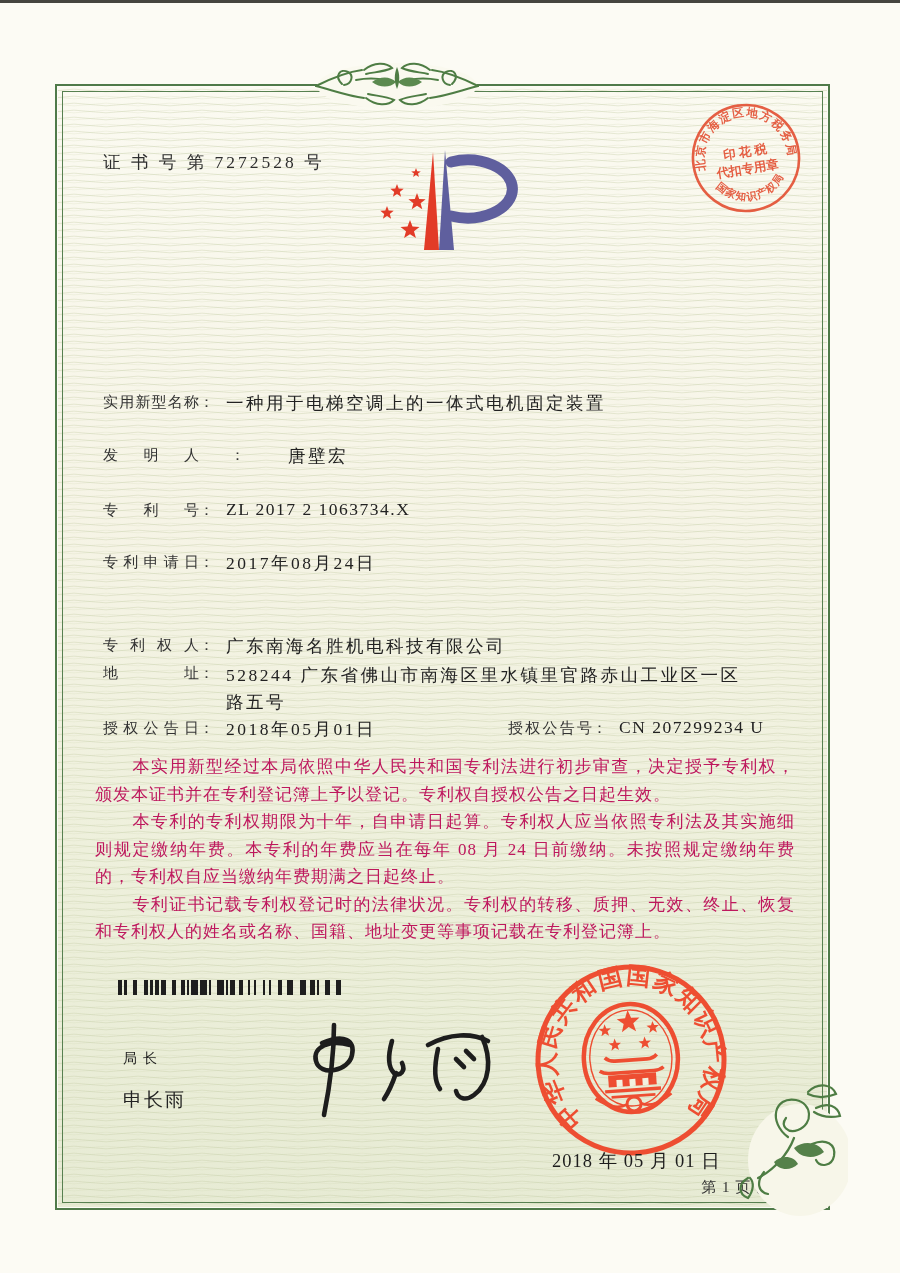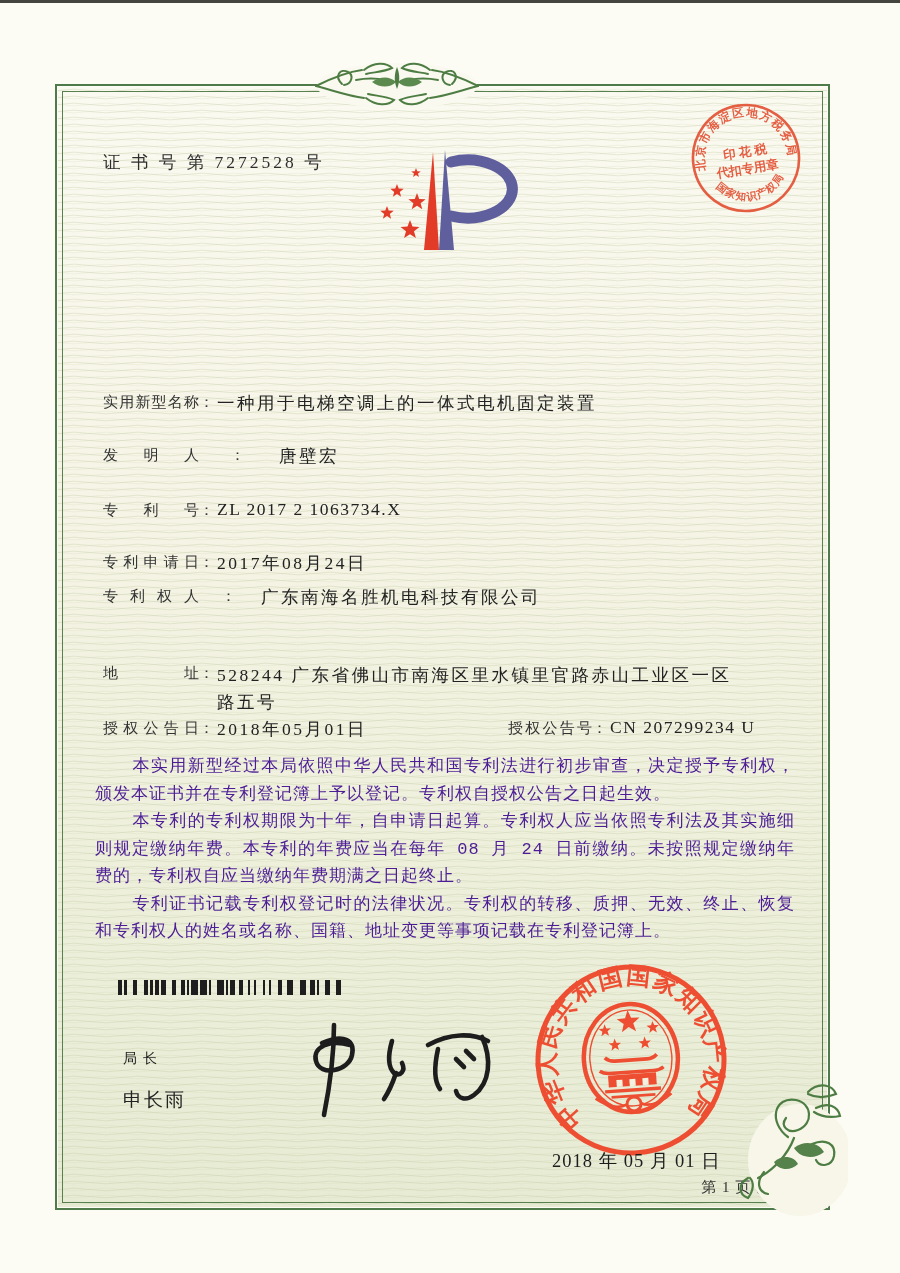--- a/index.html
+++ b/index.html
@@ -9,25 +9,25 @@
   
   .frame-outer{position:absolute;left:55px;top:84px;width:775px;height:1126px;border:2.5px solid #4f7a49;box-sizing:border-box;}
   .frame-inner{position:absolute;left:62px;top:91px;width:761px;height:1112px;border:1.4px solid #578050;box-sizing:border-box;}
   .paper-bg{position:absolute;left:58px;top:87px;width:769px;height:1120px;}
   .abs{position:absolute;}
   .cert-no{left:103px;top:150px;font-size:17.5px;letter-spacing:3px;color:#2e2e2e;}
   .title{left:55px;top:262px;width:775px;text-align:center;font-size:39px;font-weight:700;letter-spacing:13px;color:#161616;}
   .frow{position:absolute;left:103px;width:700px;display:flex;align-items:flex-start;color:#2b2b2b;}
   .flabel{display:inline-block;width:96px;font-size:15px;text-align:justify;text-align-last:justify;color:#333;padding-top:2px;}
   .fcolon{display:inline-block;width:15px;font-size:15px;color:#333;padding-top:2px;}
-  .fvalue{display:inline-block;margin-left:3px;font-size:17.5px;letter-spacing:2.5px;color:#222;}
+  .fvalue{display:inline-block;margin-left:12px;font-size:17.5px;letter-spacing:2.5px;color:#222;}
   .fvalue.num{letter-spacing:1.5px;}
   .fvalue.wrap{width:525px;line-height:27px;}
   .grant-no-block{position:absolute;left:405px;top:0;display:flex;}
-  .paras{left:95px;top:753px;width:700px;color:#4c1d95;font-family:Liberation Mono, monospace;}
+  .paras{left:95px;top:753px;width:700px;color:#be185d;}
   .paras p{margin:0;font-size:17px;line-height:27.5px;letter-spacing:1px;text-indent:2.2em;text-align:justify;}
   .officer-role{left:123px;top:1050px;font-size:14px;letter-spacing:6px;color:#222;font-family:"Liberation Sans","DejaVu Sans",sans-serif;}
   .officer-name{left:123px;top:1087px;font-size:19px;letter-spacing:2px;color:#222;font-family:"Liberation Sans","DejaVu Sans",sans-serif;}
   .seal-date{left:552px;top:1114px;font-size:18.5px;letter-spacing:1px;color:#1d1d1d;z-index:6;margin-top:34px;}
   .footer{left:43px;top:1178px;width:775px;text-align:right;font-size:15px;letter-spacing:1px;color:#333;}
   .barcode{left:118px;top:980px;width:225px;height:15px;display:flex;align-items:stretch;}
   .barcode span{display:block;height:100%;}
   svg{display:block;}
   .z5{z-index:5;}
 </style>
@@ -137,21 +137,21 @@
   <div class="frow" style="top:499px;">
     <span class="flabel">专利号</span>
       <span class="fcolon">：</span>
     <span class="fvalue num">ZL 2017 2 1063734.X</span>
   </div>
   <div class="frow" style="top:551px;">
     <span class="flabel">专利申请日</span>
       <span class="fcolon">：</span>
     <span class="fvalue">2017年08月24日</span>
   </div>
-  <div class="frow" style="top:585px;gap:22px;">
+  <div class="frow" style="top:634px;">
     <span class="flabel">专利权人</span>
       <span class="fcolon">：</span>
     <span class="fvalue">广东南海名胜机电科技有限公司</span>
   </div>
   <div class="frow" style="top:662px;">
     <span class="flabel">地址</span>
       <span class="fcolon">：</span>
     <span class="fvalue wrap">528244 广东省佛山市南海区里水镇里官路赤山工业区一区路五号</span>
   </div>
   <div class="frow" style="top:717px;">

